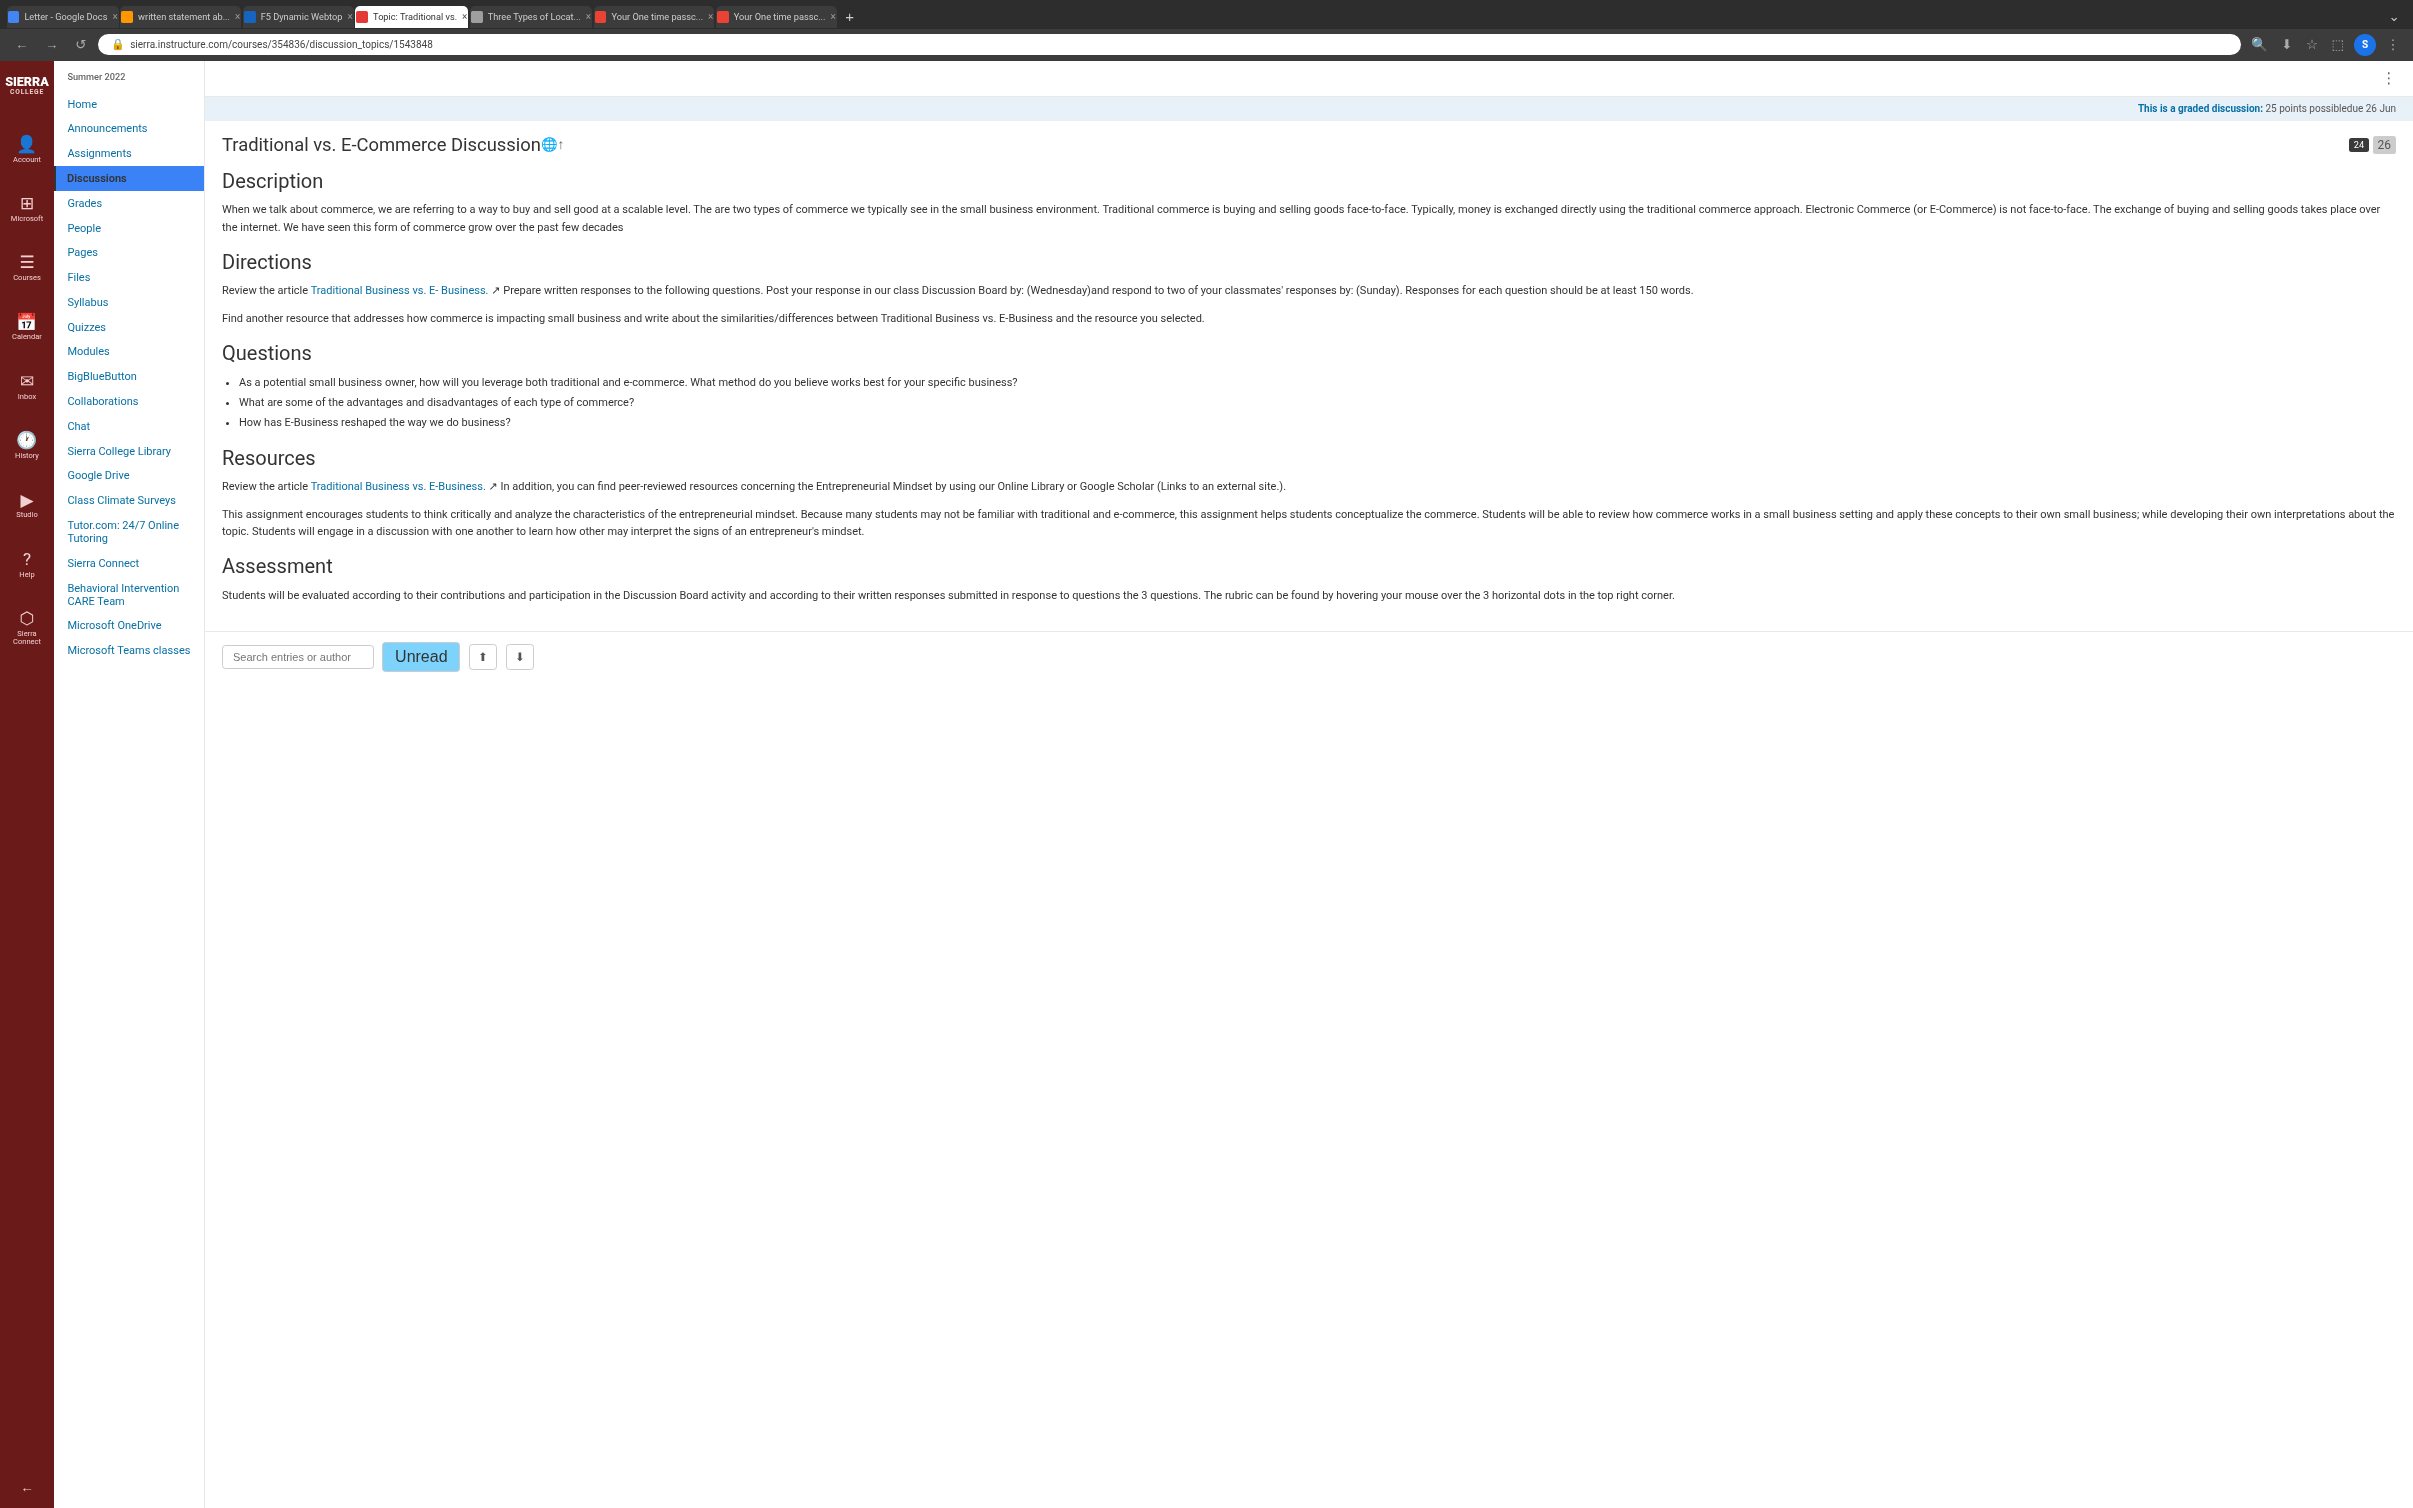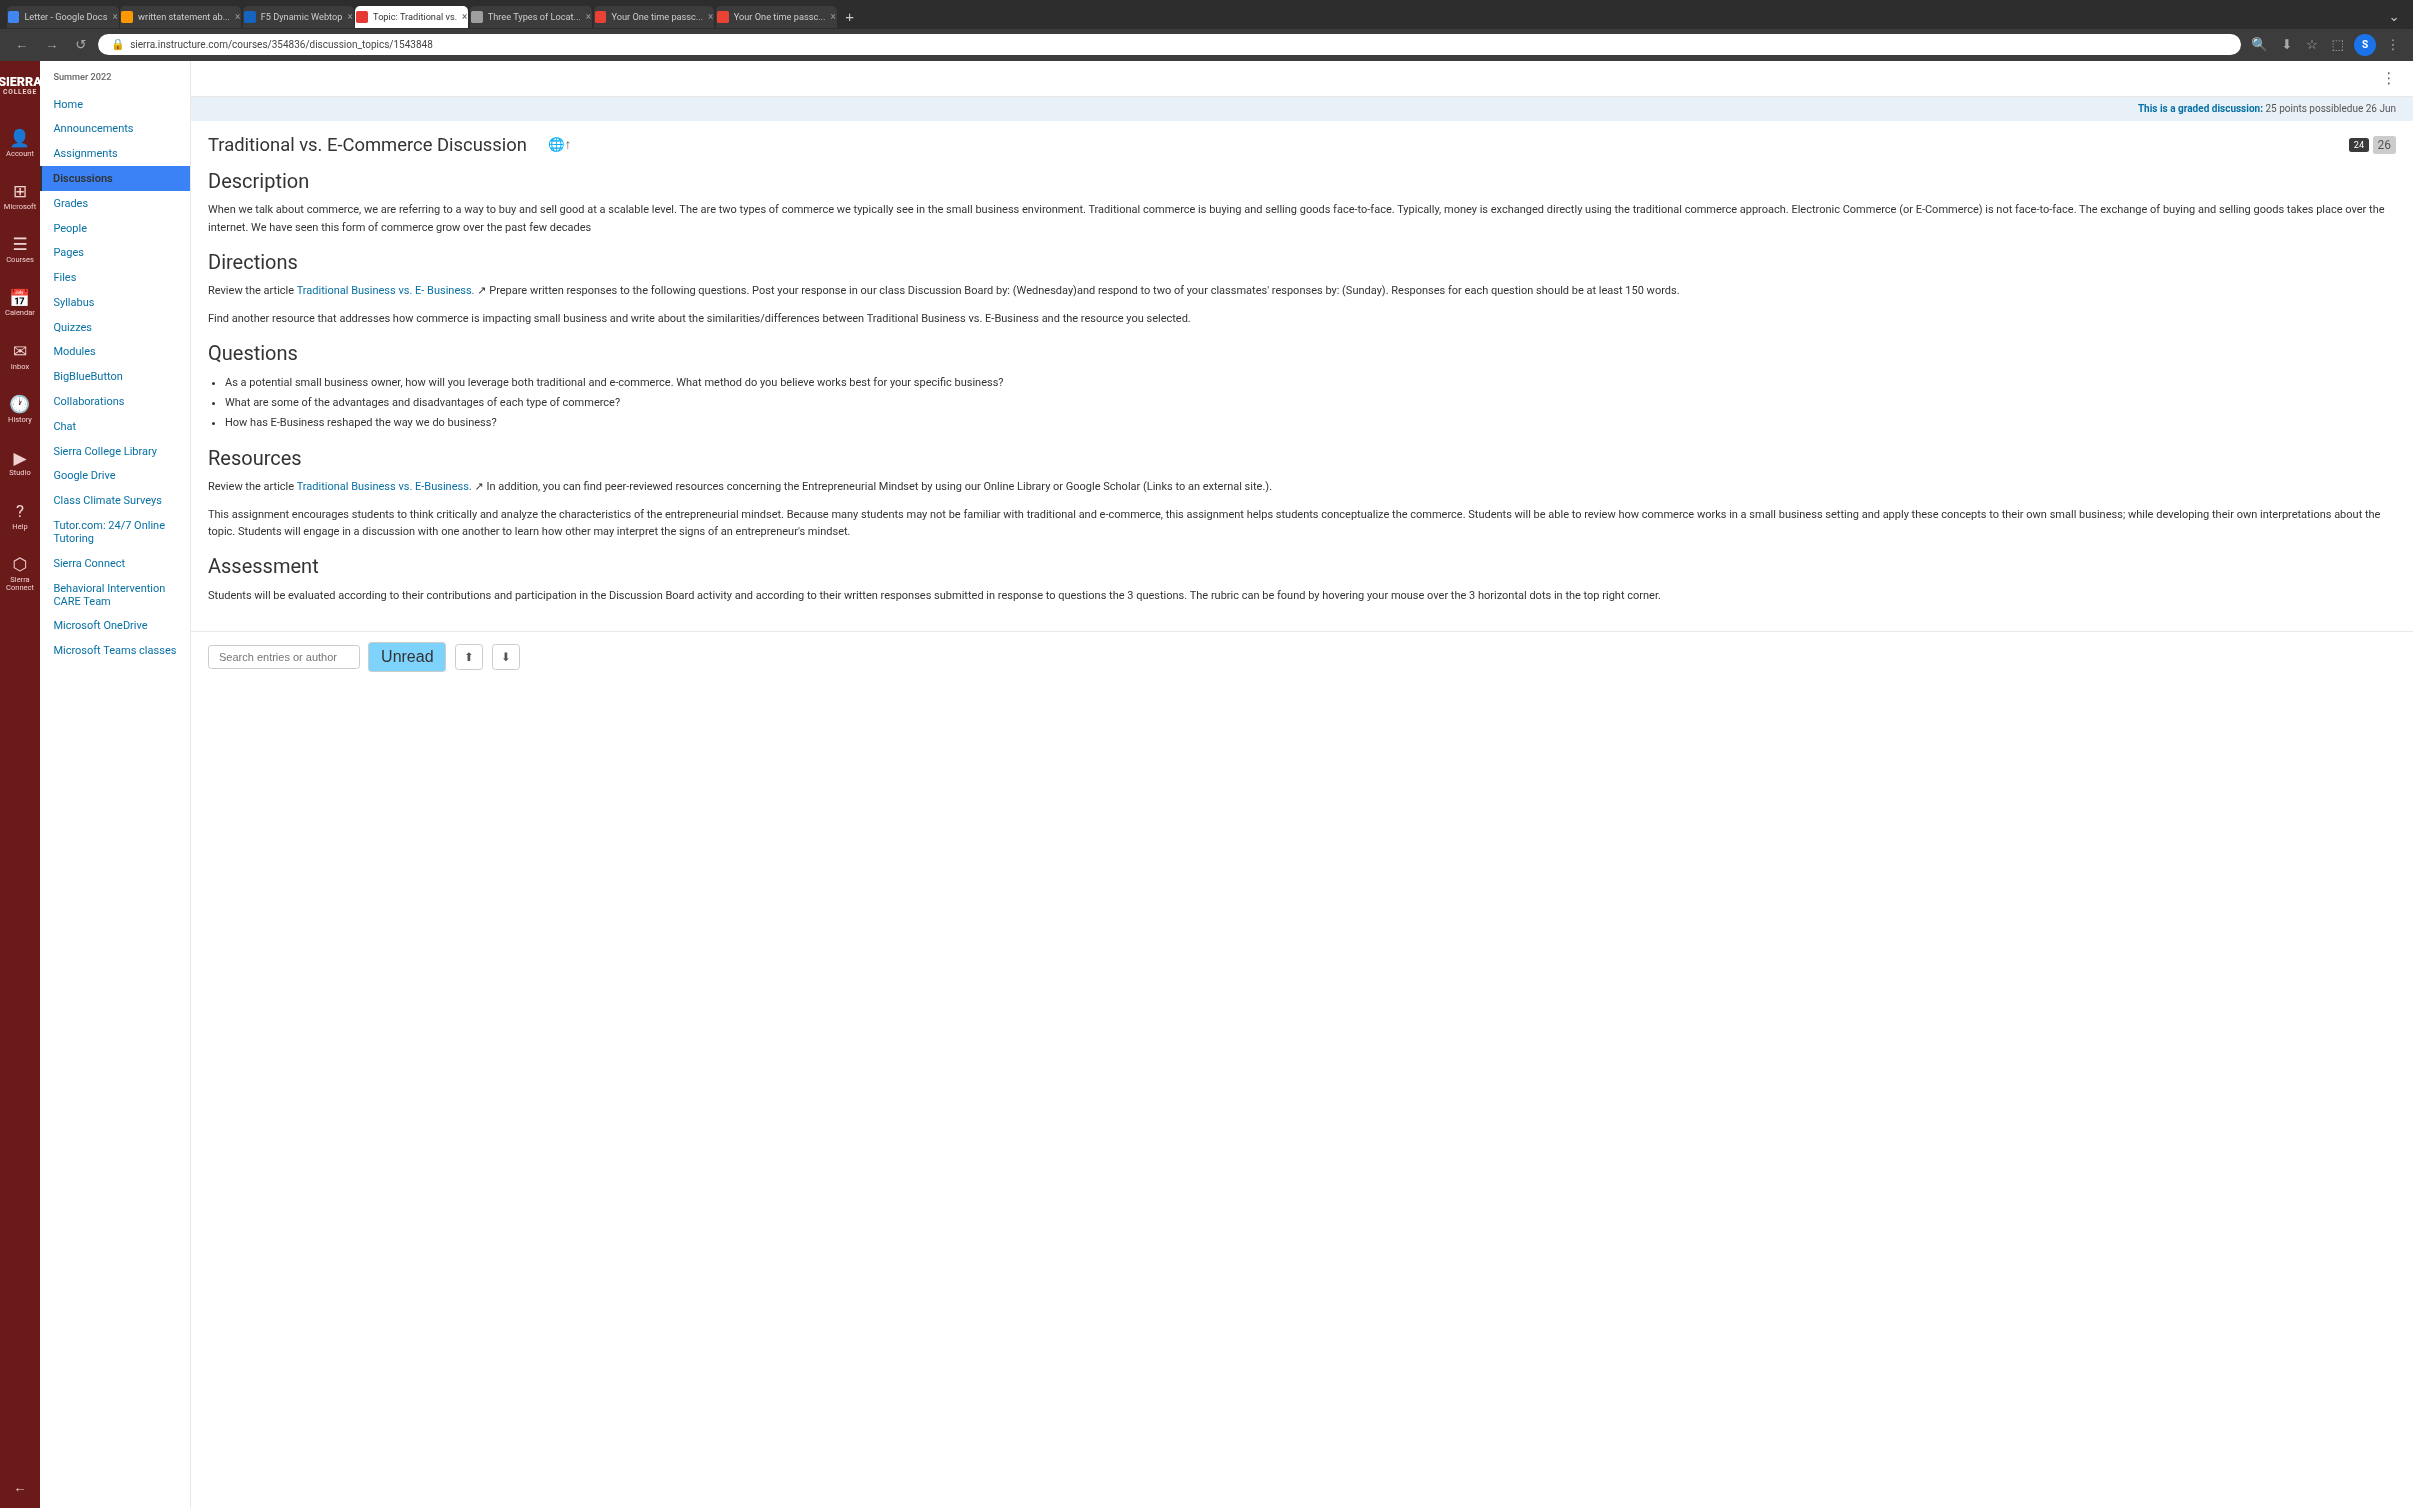--- a/index.html
+++ b/index.html
@@ -22,21 +22,21 @@
     .address-bar { flex: 1; background: #fff; border-radius: 17px; padding: 4.2px 13.4px; font-size: 11px; color: #333; display: flex; align-items: center; gap: 5px; }
     .address-text { flex: 1; font-size: 10px; color: #444; }
     .browser-icons { display: flex; gap: 6.7px; align-items: center; }
     .browser-icon-btn { background: none; border: none; color: #aaa; font-size: 13.4px; cursor: pointer; padding: 3.4px; }
     .profile-avatar { width: 22px; height: 22px; border-radius: 50%; background: #1a73e8; color: #fff; font-size: 10px; display: flex; align-items: center; justify-content: center; font-weight: bold; }
 
     
     .app-container { display: flex; flex: 1; overflow: hidden; }
 
     
-    .left-rail { width: 40px; background: #6b1a1a; display: flex; flex-direction: column; align-items: center; padding: 6.7px 0; gap: 10px; flex-shrink: 0; }
+    .left-rail { width: 54px; background: #6b1a1a; display: flex; flex-direction: column; align-items: center; padding: 6.7px 0; gap: 16px; flex-shrink: 0; }
     .rail-item { display: flex; flex-direction: column; align-items: center; gap: 1.7px; padding: 6.7px 5px; border-radius: 5px; cursor: pointer; color: #f0d0d0; width: 45px; }
     .rail-item .rail-icon { font-size: 17px; }
     .rail-item .rail-label { font-size: 7.5px; text-align: center; line-height: 1.1; }
     .rail-item-wrap { position: relative; }
 
     
     .sidebar { width: 151px; background: #fff; border-right: 0.8px solid #e8e8e8; display: flex; flex-direction: column; overflow-y: auto; flex-shrink: 0; }
     .sidebar-header { padding: 10px 13.4px; font-size: 9.2px; color: #666; font-weight: 500; }
     .sidebar-nav { display: flex; flex-direction: column; }
     .sidebar-link { padding: 5.9px 13.4px; font-size: 11px; color: #0770a4; cursor: pointer; text-decoration: none; display: block; }
@@ -46,21 +46,21 @@
     .main-content { flex: 1; overflow-y: auto; background: #fff; }
     .content-header { padding: 5px 13.4px; border-bottom: 0.8px solid #e8e8e8; display: flex; justify-content: flex-end; align-items: center; }
     .kebab-btn { background: none; border: none; font-size: 15px; color: #666; cursor: pointer; padding: 3.4px; }
 
     .graded-banner { background: #e8f0f8; padding: 6.7px 17px; display: flex; justify-content: flex-end; align-items: center; }
     .graded-text { font-size: 10px; color: #555; }
     .graded-text strong { color: #0770a4; }
     .due-text { font-size: 10px; color: #555; }
 
     .discussion-content { padding: 13.4px 17px 17px; }
-    .discussion-title { font-size: 18.4px; font-weight: 400; color: #333; margin-bottom: 13.4px; display: flex; align-items: center; gap: 21px; }
+    .discussion-title { font-size: 18.4px; font-weight: 400; color: #333; margin-bottom: 13.4px; display: flex; align-items: center; gap: 0; }
     .translate-icon { font-size: 13.4px; color: #666; }
     .badge-dark { background: #3a3a3a; color: #fff; font-size: 9.2px; padding: 1.7px 5px; border-radius: 2.5px; }
     .badge-light { background: #ccc; color: #555; font-size: 12px; padding: 1.7px 5px; border-radius: 2.5px; }
 
     h2.section-heading { font-size: 20px; font-weight: 400; color: #333; margin: 13.4px 0 8.4px; }
     .body-text { font-size: 11px; line-height: 1.6; color: #333; margin-bottom: 10px; }
     .body-text a { color: #0770a4; text-decoration: none; }
     .bullet-list { margin: 6.7px 0 10px 17px; }
     .bullet-list li { font-size: 11px; line-height: 1.8; color: #333; }
 

